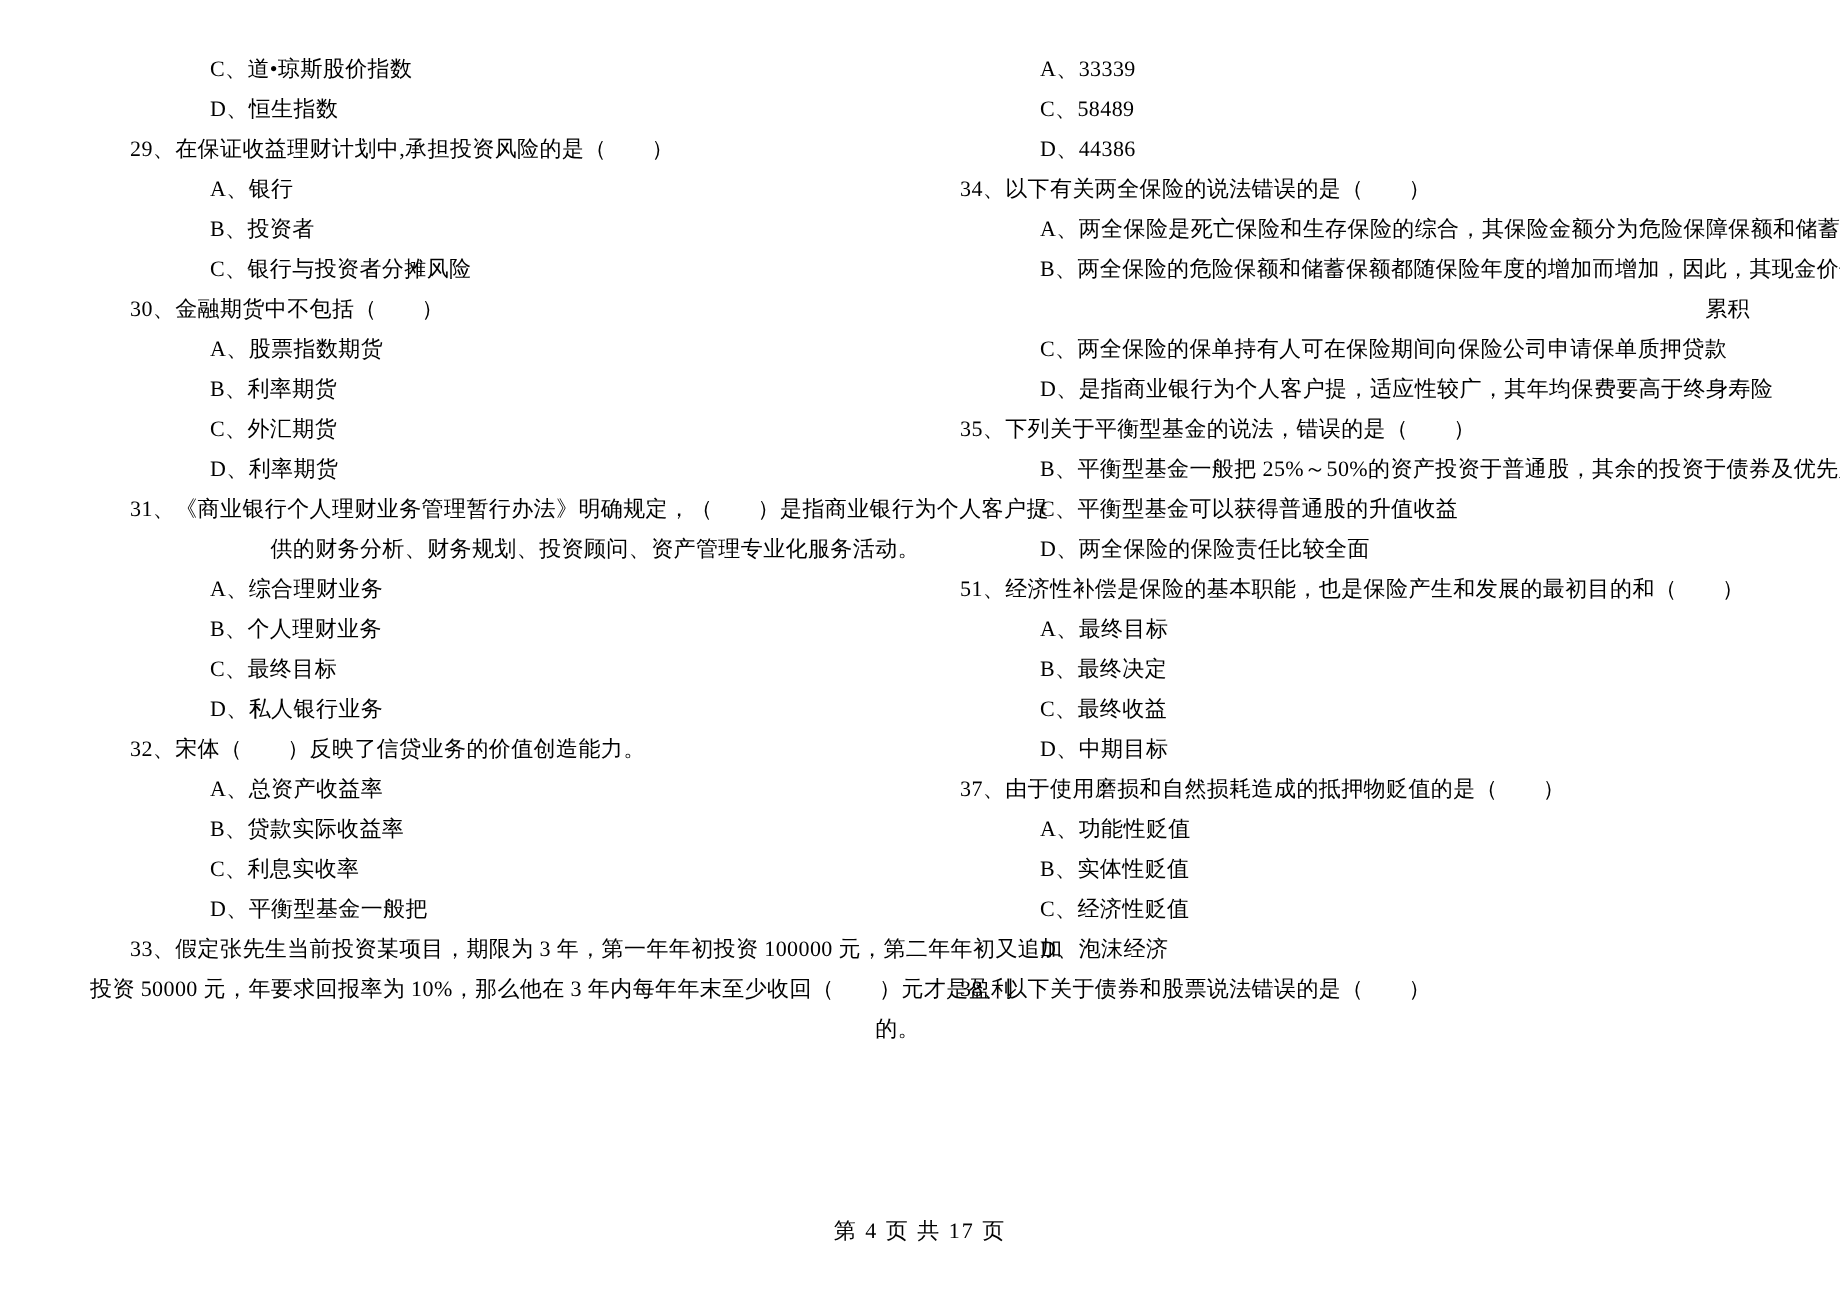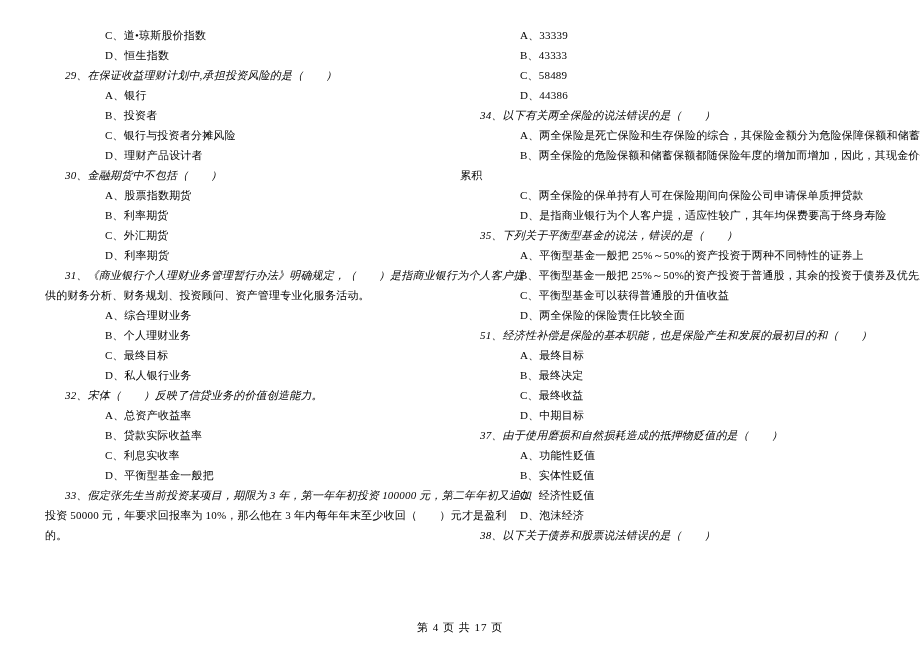--- a/index.html
+++ b/index.html
@@ -19,45 +19,44 @@
   .col {
     flex: 1;
     min-width: 0;
   }
   .line {
     line-height: 20px;
     white-space: nowrap;
     letter-spacing: 0.2px;
   }
   .indent-opt { padding-left: 60px; }
-  .indent-q { padding-left: 20px; font-style: italic; }
-  .indent-sub { padding-left: 0px; }
+  .indent-q { padding-left: 20px; }
+  .indent-sub { padding-left: 0px; text-align: right; }
   .footer {
     position: absolute;
-    bottom: 15px;
+    bottom: 27px;
     width: 920px;
     text-align: center;
     font-size: 11px;
     letter-spacing: 1px;
   }
 </style>
 </head>
 <body>
 
 <div class="page">
 
   <div class="col">
     <div class="line indent-opt">C、道•琼斯股价指数</div>
     <div class="line indent-opt">D、恒生指数</div>
 
     <div class="line indent-q">29、在保证收益理财计划中,承担投资风险的是（　　）</div>
     <div class="line indent-opt">A、银行</div>
     <div class="line indent-opt">B、投资者</div>
     <div class="line indent-opt">C、银行与投资者分摊风险</div>
-    <div class="line indent-opt">D、理财产品设计者</div>
 
     <div class="line indent-q">30、金融期货中不包括（　　）</div>
     <div class="line indent-opt">A、股票指数期货</div>
     <div class="line indent-opt">B、利率期货</div>
     <div class="line indent-opt">C、外汇期货</div>
     <div class="line indent-opt">D、利率期货</div>
 
     <div class="line indent-q">31、《商业银行个人理财业务管理暂行办法》明确规定，（　　）是指商业银行为个人客户提</div>
     <div class="line indent-sub">供的财务分析、财务规划、投资顾问、资产管理专业化服务活动。</div>
     <div class="line indent-opt">A、综合理财业务</div>
@@ -71,33 +70,31 @@
     <div class="line indent-opt">C、利息实收率</div>
     <div class="line indent-opt">D、平衡型基金一般把</div>
 
     <div class="line indent-q">33、假定张先生当前投资某项目，期限为 3 年，第一年年初投资 100000 元，第二年年初又追加</div>
     <div class="line indent-sub">投资 50000 元，年要求回报率为 10%，那么他在 3 年内每年年末至少收回（　　）元才是盈利</div>
     <div class="line indent-sub">的。</div>
   </div>
 
   <div class="col">
     <div class="line indent-opt">A、33339</div>
-    <div class="line indent-opt">B、43333</div>
     <div class="line indent-opt">C、58489</div>
     <div class="line indent-opt">D、44386</div>
 
     <div class="line indent-q">34、以下有关两全保险的说法错误的是（　　）</div>
     <div class="line indent-opt">A、两全保险是死亡保险和生存保险的综合，其保险金额分为危险保障保额和储蓄保额</div>
     <div class="line indent-opt">B、两全保险的危险保额和储蓄保额都随保险年度的增加而增加，因此，其现金价值也逐渐</div>
     <div class="line indent-sub">累积</div>
     <div class="line indent-opt">C、两全保险的保单持有人可在保险期间向保险公司申请保单质押贷款</div>
     <div class="line indent-opt">D、是指商业银行为个人客户提，适应性较广，其年均保费要高于终身寿险</div>
 
     <div class="line indent-q">35、下列关于平衡型基金的说法，错误的是（　　）</div>
-    <div class="line indent-opt">A、平衡型基金一般把 25%～50%的资产投资于两种不同特性的证券上</div>
     <div class="line indent-opt">B、平衡型基金一般把 25%～50%的资产投资于普通股，其余的投资于债券及优先股</div>
     <div class="line indent-opt">C、平衡型基金可以获得普通股的升值收益</div>
     <div class="line indent-opt">D、两全保险的保险责任比较全面</div>
 
     <div class="line indent-q">51、经济性补偿是保险的基本职能，也是保险产生和发展的最初目的和（　　）</div>
     <div class="line indent-opt">A、最终目标</div>
     <div class="line indent-opt">B、最终决定</div>
     <div class="line indent-opt">C、最终收益</div>
     <div class="line indent-opt">D、中期目标</div>
 

